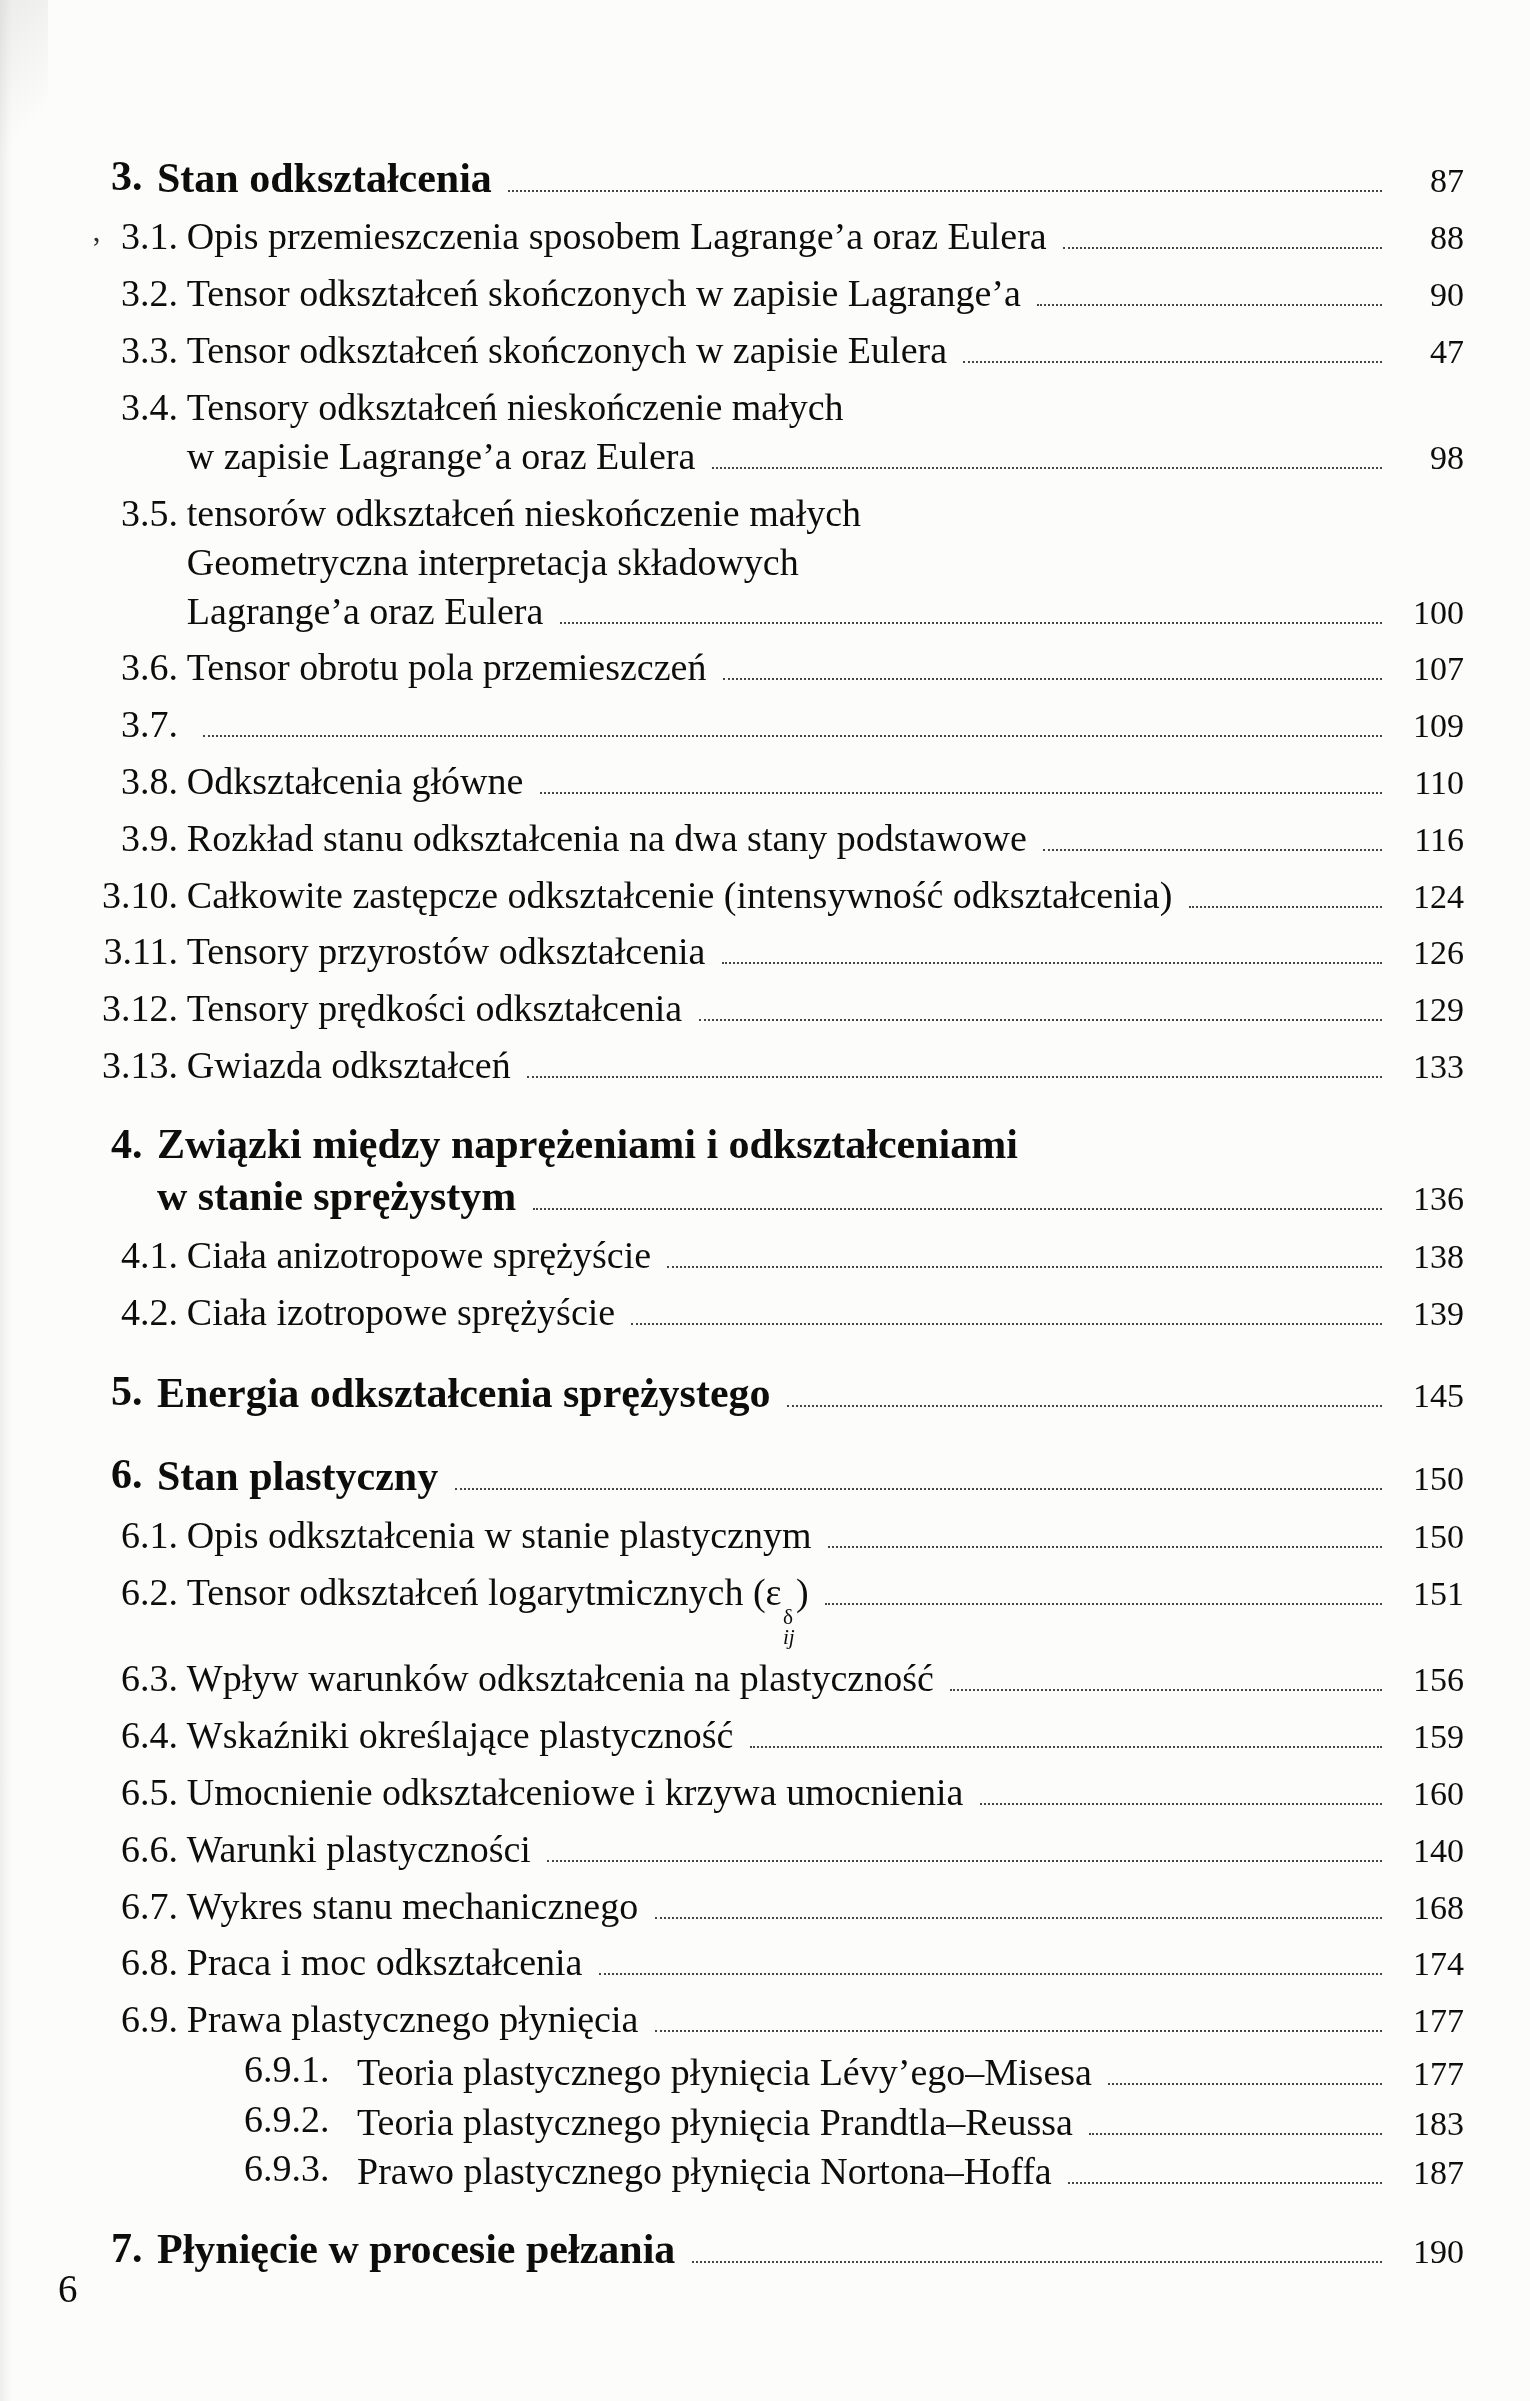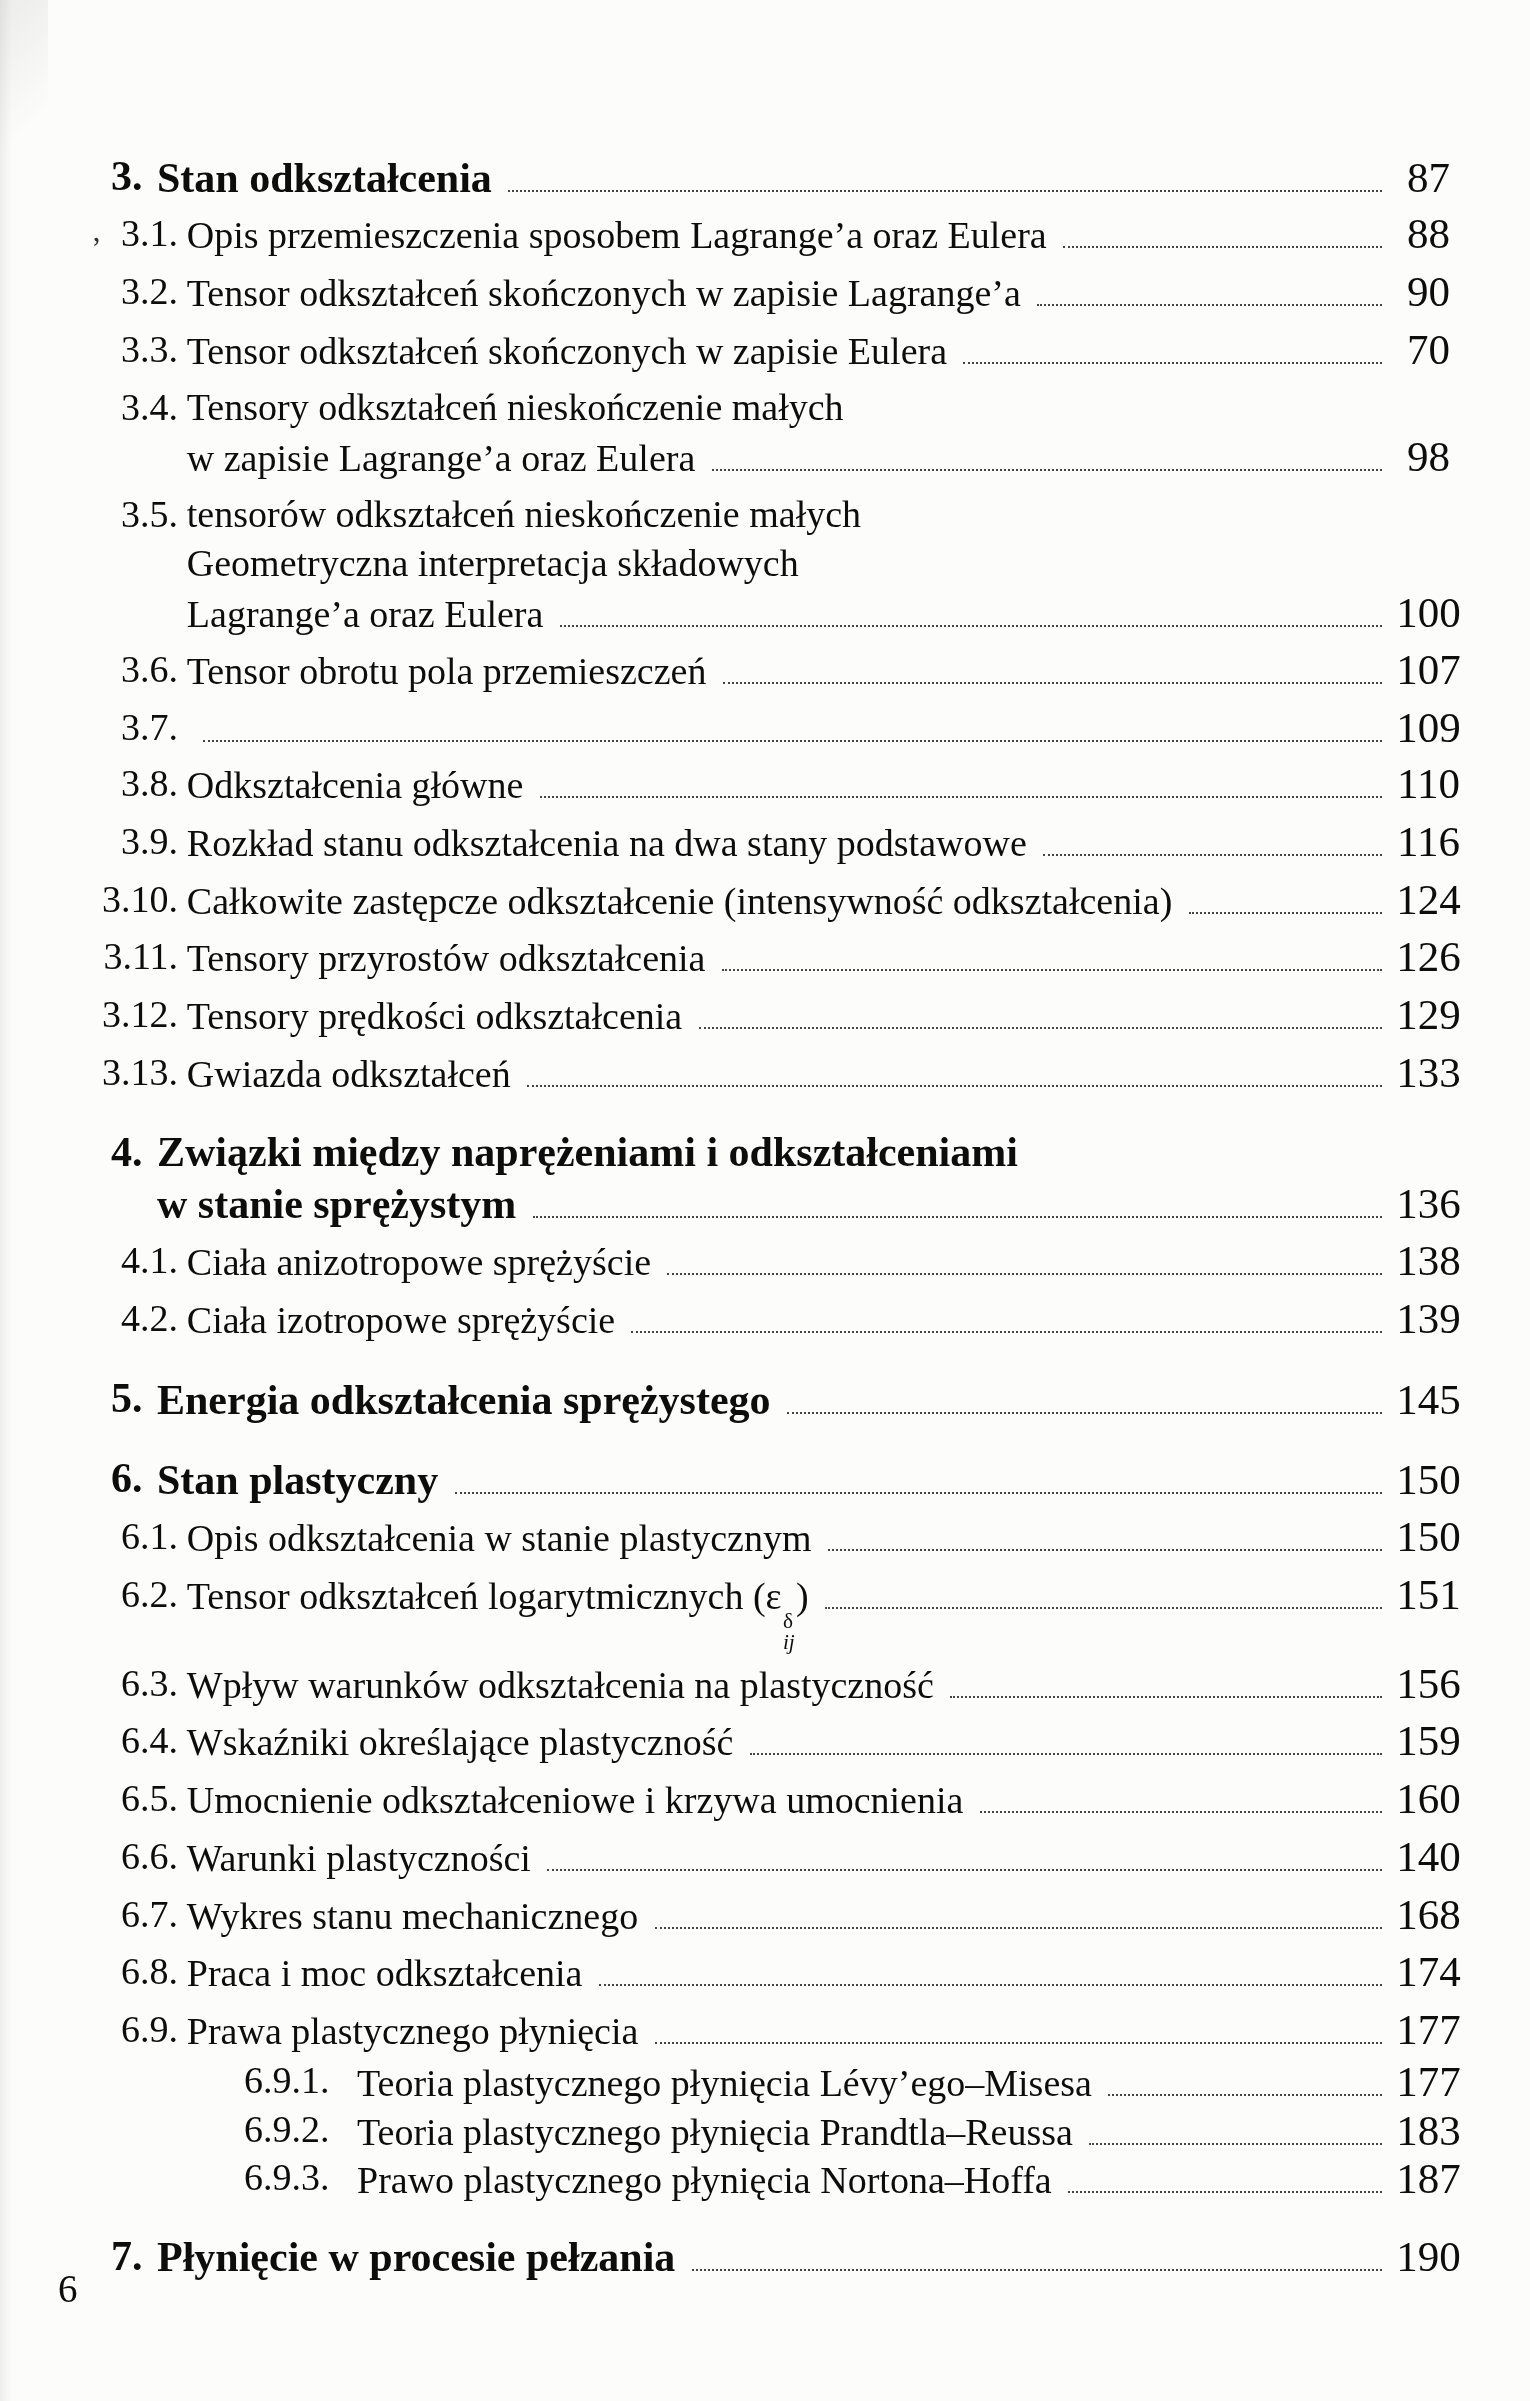--- a/index.html
+++ b/index.html
@@ -52,22 +52,22 @@
   .row.subsub .num { width: 82px; margin-right: 31px; }
 
   .leader {
     flex: 1 1 auto; min-width: 27px;
     margin: 0 11px 0 16.3px;
     height: 0.92em;
     border-bottom: 2.7px dotted #454545;
     font-weight: normal;
   }
   .page {
-    flex: 0 0 auto; min-width: 71px; text-align: center;
-    font-weight: normal; font-size: 43px;
+    flex: 0 0 auto; min-width: 71px; text-align: right;
+    font-weight: normal; font-size: 34px;
   }
   
   .stack {
     display: inline-flex; flex-direction: column; align-items: flex-start;
     vertical-align: -0.52em; line-height: 0.85; margin: 0 1.4px;
   }
   .stack .sup, .stack .sub { font-size: 0.56em; line-height: 0.95; }
   .stack .sub { font-style: italic; }
 
   .folio {
@@ -113,21 +113,21 @@
           <span class="page">90</span>
         </div>
       </div>
     </div>
     <div class="row sub">
       <span class="num">3.3.</span>
       <div class="body">
         <div class="line last">
           <span class="txt">Tensor odkształceń skończonych w zapisie Eulera</span>
           <span class="leader"></span>
-          <span class="page">70</span>
+          <span class="page">47</span>
         </div>
       </div>
     </div>
     <div class="row sub">
       <span class="num">3.4.</span>
       <div class="body">
         <div class="line"><span class="txt">Tensory odkształceń nieskończenie małych</span></div>
         <div class="line last">
           <span class="txt">w zapisie Lagrange’a oraz Eulera</span>
           <span class="leader"></span>

